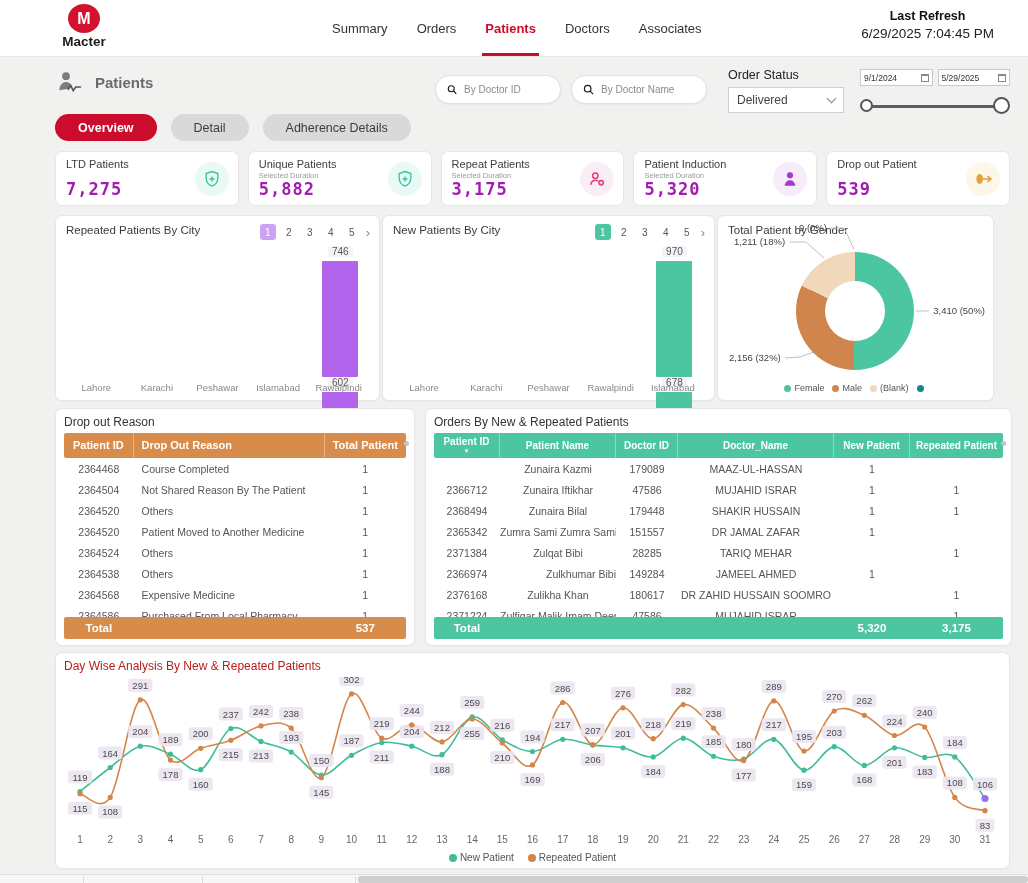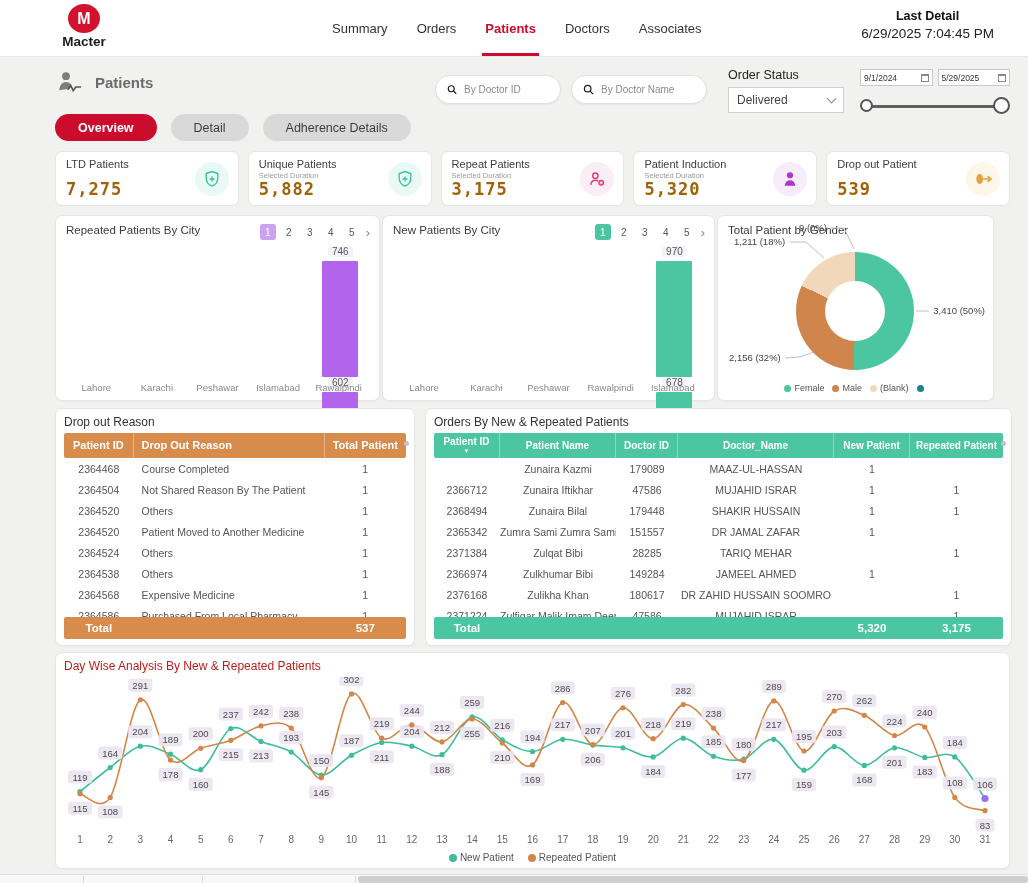--- a/index.html
+++ b/index.html
@@ -46,21 +46,21 @@
   
   .tabs-row { position:absolute; top:57px; left:0; display:flex; gap:14px; }
   .tab-pill { height:27px; border-radius:14px; background:#d9d9d9; color:#3c3c3c; font-size:12.5px; display:flex; align-items:center; justify-content:center; padding:0 23px; cursor:pointer; white-space:nowrap; }
   .tab-pill.active { background:#cb0c2c; color:#fff; font-weight:bold; }
 
   
   .kpi-row { position:absolute; top:94px; left:0; width:955px; display:flex; gap:9px; }
   .kpi-card { flex:1; height:55px; background:#fff; border:1px solid #e6e6e6; border-radius:7px; position:relative; padding:6px 10px; }
   .kpi-title { font-size:11px; color:#3d3d3d; }
   .kpi-sub { font-size:7.5px; color:#9a9a9a; margin-top:1px; }
-  .kpi-value { position:absolute; left:10px; bottom:6px; font-family:"DejaVu Sans Mono",monospace; font-weight:bold; font-size:17px; color:#a16207; letter-spacing:1px; }
+  .kpi-value { position:absolute; left:10px; bottom:6px; font-family:"DejaVu Sans Mono",monospace; font-weight:bold; font-size:17px; color:#a21caf; letter-spacing:1px; }
   .kpi-icon { position:absolute; right:9px; top:50%; transform:translateY(-50%); width:34px; height:34px; border-radius:50%; display:flex; align-items:center; justify-content:center; }
 
   
   .card { background:#fff; border:1px solid #e6e6e6; border-radius:7px; position:relative; box-shadow:0 1px 2px rgba(0,0,0,.03); }
   .charts-row { position:absolute; top:158px; left:0; width:955px; height:186px; display:flex; gap:2px; }
   .chart-card { height:186px; padding:8px 10px; }
   #card-repeated { width:325px; } #card-new { width:333px; } #card-gender { width:277px; }
   .chart-title { font-size:11.5px; color:#3a3a3a; }
   .pagination { position:absolute; right:9px; top:8px; display:flex; align-items:center; gap:5px; }
   .page-box { min-width:16px; height:16px; border-radius:3px; font-size:10px; color:#555; display:flex; align-items:center; justify-content:center; padding:0 3px; cursor:pointer; }
@@ -123,21 +123,21 @@
       <div class="brand-name">Macter</div>
     </div>
     <nav class="top-nav">
         <div class="nav-item">Summary</div>
         <div class="nav-item">Orders</div>
         <div class="nav-item active">Patients</div>
         <div class="nav-item">Doctors</div>
         <div class="nav-item">Associates</div>
       </nav>
     <div class="refresh">
-      <div class="refresh-label">Last Detail</div>
+      <div class="refresh-label">Last Refresh</div>
       <div class="refresh-value">6/29/2025 7:04:45 PM</div>
     </div>
   </header>
 
   <div class="inner">
 
     <div class="page-head">
       <svg width="27" height="23" viewBox="0 0 30 25">
         <circle cx="10" cy="5.5" r="4.3" fill="#7d7d7d"></circle>
         <path d="M2.5 21c.5-6 3.8-9 7.5-9 2.4 0 4.6 1.2 6 3.4l-3 4z" fill="#7d7d7d"></path>
@@ -488,21 +488,21 @@
             <div class="tbl-row">
               <div class="td-cell" style="width: 66px;">2371384</div>
               <div class="td-cell" style="width: 116px;">Zulqat Bibi</div>
               <div class="td-cell" style="width: 62px;">28285</div>
               <div class="td-cell" style="width: 156px;">TARIQ MEHAR</div>
               <div class="td-cell" style="width: 76px;"></div>
               <div class="td-cell" style="width: 93px;">1</div>
             </div>
             <div class="tbl-row">
               <div class="td-cell" style="width: 66px;">2366974</div>
-              <div class="td-cell" style="width: 116px;">Zulkhumar Bibi</div>
+              <div class="td-cell" style="width: 116px; text-align: right;">Zulkhumar Bibi</div>
               <div class="td-cell" style="width: 62px;">149284</div>
               <div class="td-cell" style="width: 156px;">JAMEEL AHMED</div>
               <div class="td-cell" style="width: 76px;">1</div>
               <div class="td-cell" style="width: 93px;"></div>
             </div>
             <div class="tbl-row">
               <div class="td-cell" style="width: 66px;">2376168</div>
               <div class="td-cell" style="width: 116px;">Zulikha Khan</div>
               <div class="td-cell" style="width: 62px;">180617</div>
               <div class="td-cell" style="width: 156px;">DR ZAHID HUSSAIN SOOMRO</div>

